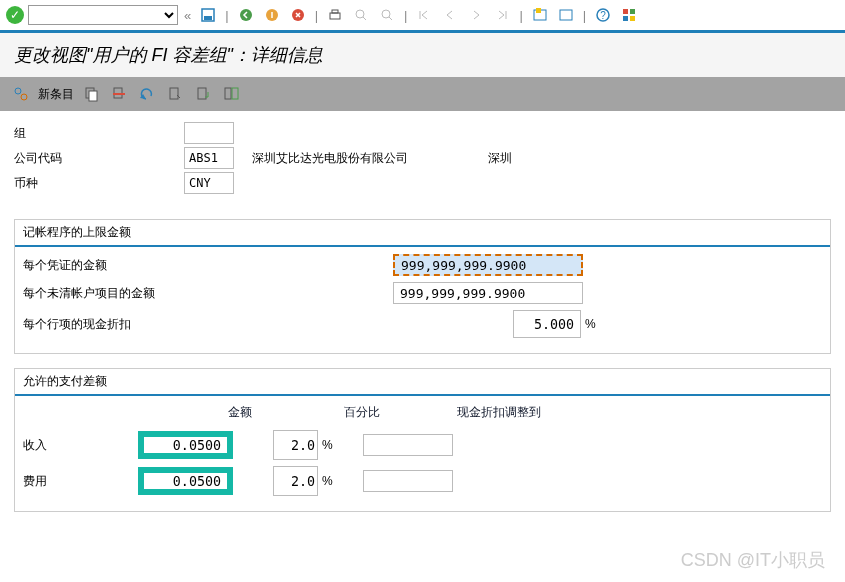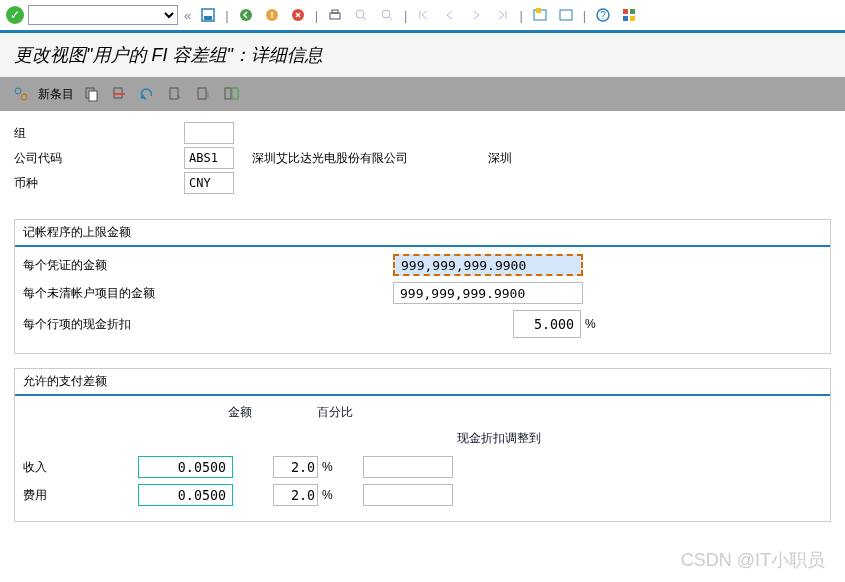--- a/index.html
+++ b/index.html
@@ -22,27 +22,27 @@
 .section-body { padding: 4px 8px 12px; }
 .limit-row { display: flex; align-items: center; padding: 3px 0; }
 .limit-label { width: 370px; }
 .limit-val { width: 190px; height: 22px; border: 1px solid #bbb; text-align: left; padding: 2px 6px; font-family: monospace; font-size: 13px; }
 .limit-val.focus { border: 2px dashed #d46a00; background: #d4e6f7; }
 .pct-val { width: 68px; height: 28px; border: 1px solid #bbb; text-align: right; padding: 2px 6px; font-family: monospace; }
 .pct-sym { margin-left: 4px; }
 .pay-head { display: flex; color: #0f172a; padding: 4px 0 6px; gap: 22px; }
 .pay-head .c1 { width: 140px; }
 .pay-head .c2 { width: 110px; text-align: center; }
-.pay-head .c3 { width: 90px; text-align: left; }
-.pay-head .c4 { width: 140px; text-align: center; margin-top: 26px; }
+.pay-head .c3 { width: 90px; text-align: center; }
+.pay-head .c4 { width: 140px; text-align: center; }
 .pay-row { display: flex; align-items: center; padding: 3px 0; }
 .pay-row .pl { width: 115px; }
-.amt { width: 95px; height: 22px; border: 1px solid #14b8a6; text-align: right; padding: 8px 6px; font-family: monospace; }
+.amt { width: 95px; height: 22px; border: 6px solid #14b8a6; text-align: right; padding: 8px 6px; font-family: monospace; }
 .gap { width: 40px; }
-.pct2 { width: 45px; height: 22px; border: 1px solid #bbb; text-align: right; padding: 2px 2px; font-family: monospace; }
+.pct2 { width: 45px; height: 30px; border: 1px solid #bbb; text-align: right; padding: 2px 2px; font-family: monospace; }
 .adj { width: 90px; height: 22px; border: 1px solid #bbb; margin-left: 30px; }
 .watermark { position: fixed; right: 20px; bottom: 10px; color: #ccc; font-size: 18px; }
 svg { display: block; }
 </style>
 </head>
 <body>
 
 <div class="toolbar-top">
   <span class="status-icon">✓</span>
   <select class="combo"></select>

